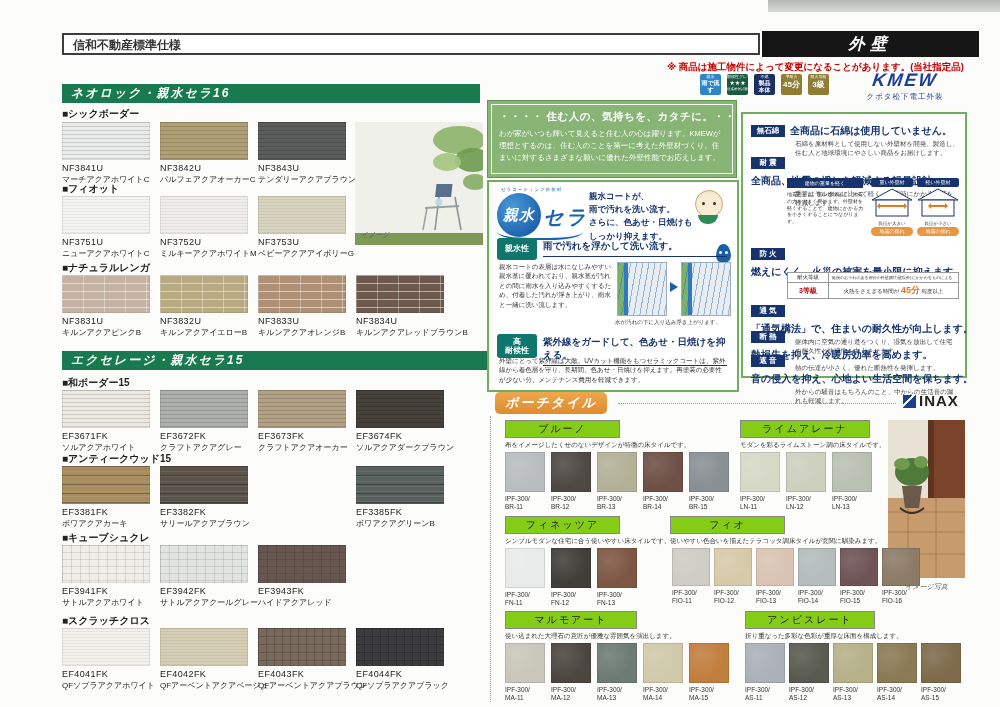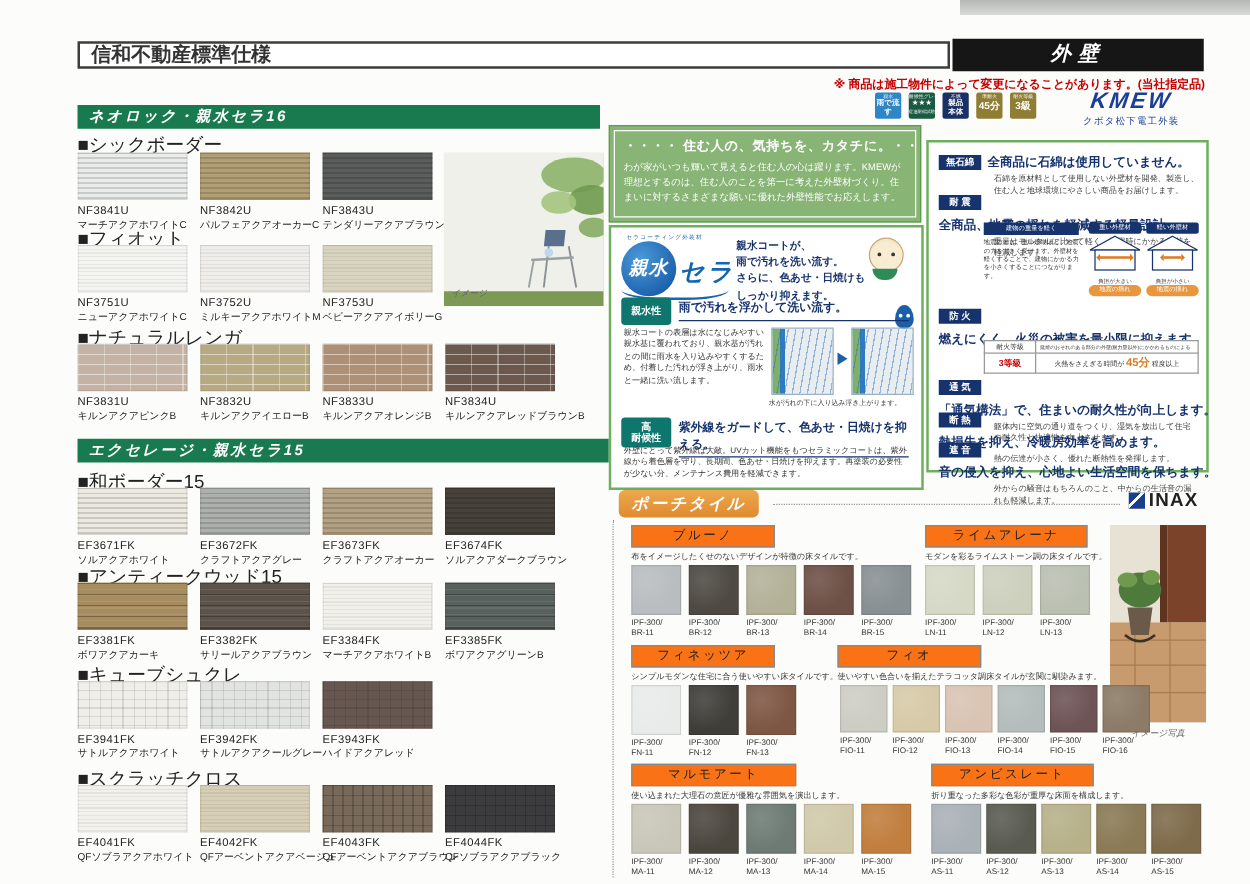--- a/index.html
+++ b/index.html
@@ -1,36 +1,36 @@
 <!DOCTYPE html>
 <html><head>
 <meta charset="utf-8">
 <style>
   html,body{margin:0;padding:0;background:#fff}
   .page{position:relative;width:1000px;height:707px;background:#fcfcfa;overflow:hidden;
         font-family:"Liberation Sans","DejaVu Sans",sans-serif;color:#222}
   .abs{position:absolute}
   
-  .tbox{border:2px solid #3d3d3d;background:#fff;font-size:16px;font-weight:bold;line-height:20px;padding-left:9px;color:#333;box-sizing:border-box}
+  .tbox{border:2px solid #3d3d3d;background:#fff;font-size:12px;font-weight:bold;line-height:20px;padding-left:9px;color:#333;box-sizing:border-box}
   .cat{background:#161616;color:#fff;font-style:italic;font-weight:bold;font-size:16px;line-height:26px;text-align:center;letter-spacing:6px}
   .note{color:#c40000;font-weight:bold;font-size:9.5px;text-align:right}
   .scan{background:linear-gradient(180deg,#b4b7b4,#d8dad8)}
   
   .badge{width:21px;height:21px;border-radius:2px;color:#fff;text-align:center;overflow:hidden}
   .badge .bt{display:block;font-size:4px;line-height:6px;opacity:.95;white-space:nowrap}
   .badge .bm{display:block;font-weight:bold;font-size:6px;line-height:7px;white-space:pre-line}
   .badge .bb{display:block;font-size:3.5px;line-height:5px;opacity:.9;white-space:nowrap}
   .kmew{font-style:italic;font-weight:900;font-size:18px;color:#1c3e96;letter-spacing:2px;transform:skewX(-8deg)}
   .kmew-sub{font-size:7.5px;color:#1c3e96;letter-spacing:1px;margin-top:1px}
   .inax-sq{display:inline-block;width:13px;height:13px;background:#1b3f8f;vertical-align:-2px;margin-right:3px;
            background-image:linear-gradient(135deg,transparent 7px,#fff 7px,#fff 9px,transparent 9px)}
   .inax{font-weight:800;font-size:15px;color:#222;letter-spacing:1px}
   
   .secbar{background:#187a4e;color:#fff;font-weight:bold;font-style:italic;font-size:12px;line-height:19px;padding-left:9px;letter-spacing:2px;box-sizing:border-box}
-  .grp{font-weight:normal;font-size:15px;color:#222}
+  .grp{font-weight:bold;font-size:10px;color:#222}
   .sw{width:88px;height:38px;box-shadow:0 0 0 1px rgba(0,0,0,.08) inset}
   .sw-code{font-size:9px;letter-spacing:.4px;color:#222;margin-top:3px}
   .sw-name{font-size:8px;color:#222;margin-top:1px;white-space:nowrap}
   .tx-hl3{background-image:repeating-linear-gradient(180deg,rgba(0,0,0,.14) 0,rgba(0,0,0,.14) 1px,transparent 1px,transparent 4px)}
   .tx-fine{background-image:repeating-linear-gradient(180deg,rgba(0,0,0,.06) 0,rgba(0,0,0,.06) 1px,transparent 1px,transparent 3px)}
   .tx-wood{background-image:repeating-linear-gradient(180deg,rgba(0,0,0,.28) 0,rgba(0,0,0,.28) 1px,transparent 1px,transparent 9px),repeating-linear-gradient(180deg,rgba(255,255,255,.08) 0,rgba(255,255,255,.08) 1px,transparent 1px,transparent 5px)}
   .tx-brick{background-image:repeating-linear-gradient(180deg,rgba(255,255,255,.5) 0,rgba(255,255,255,.5) 1px,transparent 1px,transparent 8px),repeating-linear-gradient(90deg,rgba(255,255,255,.35) 0,rgba(255,255,255,.35) 1px,transparent 1px,transparent 21px)}
   .tx-cube{background-image:repeating-linear-gradient(180deg,rgba(0,0,0,.1) 0,rgba(0,0,0,.1) 1px,transparent 1px,transparent 7px),repeating-linear-gradient(90deg,rgba(0,0,0,.1) 0,rgba(0,0,0,.1) 1px,transparent 1px,transparent 9px)}
   .tx-grid{background-image:repeating-linear-gradient(180deg,rgba(0,0,0,.18) 0,rgba(0,0,0,.18) 1px,transparent 1px,transparent 8px),repeating-linear-gradient(90deg,rgba(0,0,0,.18) 0,rgba(0,0,0,.18) 1px,transparent 1px,transparent 8px)}
   
@@ -82,36 +82,36 @@
   .h-arrow:after{right:-6px;border-left-color:#e07a20}
   .ftable{border-collapse:collapse;background:#fff}
   .ftable td{border:1px solid #999;font-size:5.5px;color:#333;padding:1px 3px;text-align:center}
   .ftable .th2{font-size:4px;text-align:left}
   .ftable .grade{color:#c40000;font-weight:bold;font-size:7px}
   .ftable .t45{color:#e07a20;font-weight:bold;font-size:9px}
   
   .ptitle{background:linear-gradient(180deg,#eda84e,#e08a2e);border-radius:5px;color:#fff;font-weight:bold;font-style:italic;font-size:13px;line-height:22px;text-align:center;letter-spacing:2px}
   .dot-h{border-top:1px dotted #999}
   .dot-v{border-left:1px dotted #999}
-  .tg-label{border:1px solid #888;background:#f97316;text-align:center;font-size:10px;line-height:16px;letter-spacing:2px;box-sizing:border-box}
+  .tg-label{border:1px solid #888;background:#84cc16;text-align:center;font-size:10px;line-height:16px;letter-spacing:2px;box-sizing:border-box}
   .tg-desc{font-size:6.5px;color:#333;white-space:nowrap}
   .tile{width:40px;height:40px;box-shadow:0 0 0 1px rgba(0,0,0,.1) inset;
         background-image:radial-gradient(circle at 30% 30%,rgba(255,255,255,.12) 0,transparent 60%)}
   .tile38{width:38px;height:38px}
   .tile-code{font-size:6.5px;line-height:1.3;color:#333;white-space:pre-line;margin-top:3px}
 </style>
 </head>
 <body>
 
 <div class="page">
 
   <div class="abs scan" style="left:768px;top:0;width:232px;height:12px"></div>
 
   <div class="abs tbox" style="left:62px;top:33px;width:698px;height:22px">信和不動産標準仕様</div>
-  <div class="abs cat" style="left:762px;top:31px;width:201px;height:26px">外壁</div>
+  <div class="abs cat" style="left:762px;top:31px;width:217px;height:26px">外壁</div>
   <div class="abs note" style="left:470px;top:61px;width:494px">※ 商品は施工物件によって変更になることがあります。(当社指定品)</div>
 
   <div class="abs badge" style="left: 700px; top: 74px; background-color: rgb(46, 134, 199);">
     <span class="bt">親水</span>
     <span class="bm">雨で流す</span>
   </div>
   <div class="abs badge" style="left: 727px; top: 74px; background-color: rgb(26, 90, 64);">
     <span class="bt">耐候性グレード</span>
     <span class="bm">★★★</span>
     <span class="bb">促進耐候試験</span>
@@ -237,25 +237,20 @@
   <div class="abs grp" style="left:62px;top:452px">■アンティークウッド15</div>
   <div class="abs" style="left:62px;top:466px">
     <div class="sw tx-wood" style="background-color: rgb(167, 140, 96);"></div>
     <div class="sw-code">EF3381FK</div>
     <div class="sw-name">ボワアクアカーキ</div>
   </div>
   <div class="abs" style="left:160px;top:466px">
     <div class="sw tx-wood" style="background-color: rgb(92, 84, 75);"></div>
     <div class="sw-code">EF3382FK</div>
     <div class="sw-name">サリールアクアブラウン</div>
-  </div>
-  <div class="abs" style="left:258px;top:466px">
-    <div class="sw tx-fine" style="background-color: rgb(242, 240, 234);"></div>
-    <div class="sw-code">EF3384FK</div>
-    <div class="sw-name">マーチアクアホワイトB</div>
   </div>
   <div class="abs" style="left:356px;top:466px">
     <div class="sw tx-wood" style="background-color: rgb(89, 97, 95);"></div>
     <div class="sw-code">EF3385FK</div>
     <div class="sw-name">ボワアクアグリーンB</div>
   </div>
 
   <div class="abs grp" style="left:62px;top:531px">■キューブシュクレ</div>
   <div class="abs" style="left:62px;top:545px">
     <div class="sw tx-cube" style="background-color: rgb(239, 238, 232);"></div>

